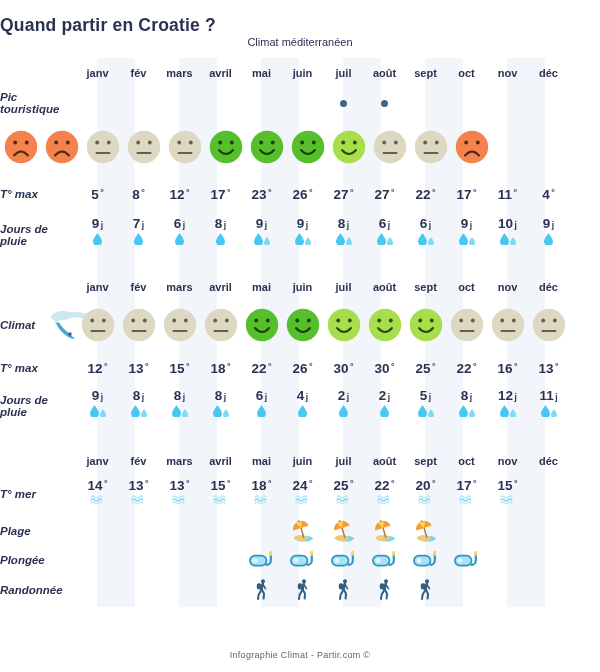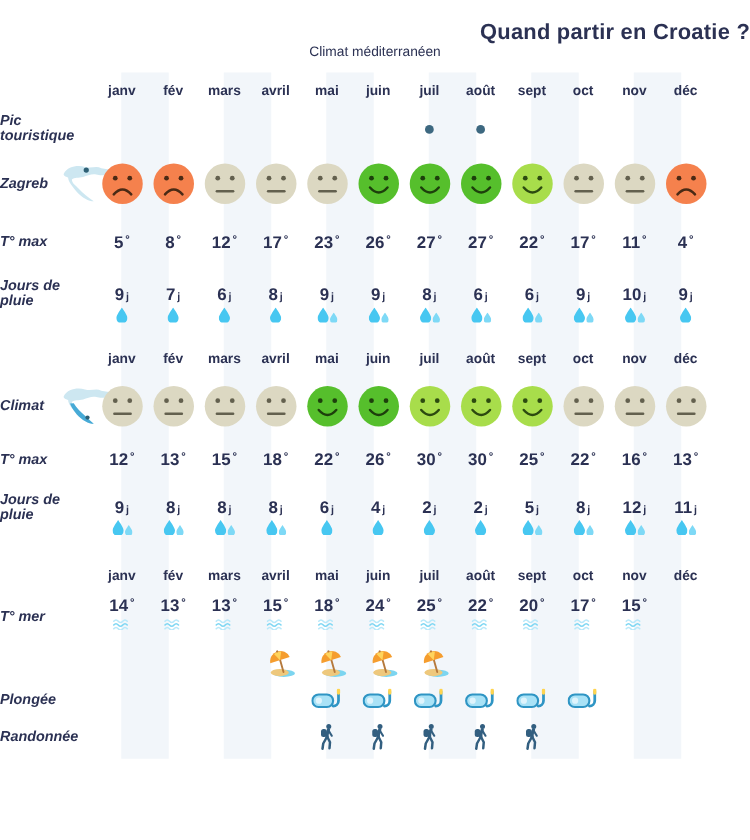--- a/index.html
+++ b/index.html
@@ -4,34 +4,34 @@
 <style>
   :root{
     --navy:#2b3153;
     --stripe:#f2f6fa;
   }
   html,body{margin:0;padding:0;background:#fff;}
   .page{
     width:600px;height:672px;position:relative;background:#fff;overflow:hidden;
     font-family:"Liberation Sans",sans-serif;color:var(--navy);
   }
-  h1{margin:0;padding-top:15px;text-align:right;font-size:17.5px;font-weight:700;letter-spacing:.2px;}
+  h1{margin:0;padding-top:15px;text-align:left;font-size:17.5px;font-weight:700;letter-spacing:.2px;}
   .subtitle{text-align:center;font-size:11px;margin-top:0;font-weight:400;}
   .grid-wrap{position:relative;margin-top:10px;}
   .stripe{position:absolute;top:0;width:38px;height:549px;background:var(--stripe);z-index:0;}
   .row{display:flex;position:relative;z-index:1;}
   .gap{position:relative;z-index:1;}
   .lbl{width:77px;flex:0 0 77px;display:flex;align-items:center;font-weight:700;font-size:11.5px;line-height:12px;font-style:italic;}
   .cells{display:grid;grid-template-columns:repeat(12,41px);}
   .cell{display:flex;flex-direction:column;align-items:center;justify-content:center;}
   .cell.month{font-weight:700;font-size:11px;}
   .num{font-size:13.5px;font-weight:700;}
   .deg{font-size:9px;font-weight:700;position:relative;top:-4px;margin-left:1.5px;}
   .unit{font-size:8.5px;font-weight:700;margin-left:1.5px;}
-  .raincell{justify-content:flex-end;padding-top:2px;}
+  .raincell{justify-content:flex-start;padding-top:2px;}
   .drops{display:flex;align-items:flex-end;margin-top:0px;height:13px;}
   .dropsmall{margin-left:1px;}
   .seacell{justify-content:flex-start;padding-top:4px;}
   .wave{margin-top:1px;}
   .dot{width:7px;height:7px;border-radius:50%;background:#3d6880;display:block;}
   .map{margin-left:auto;margin-right:-16px;flex:0 0 auto;}
   .footer{position:absolute;left:0;right:0;bottom:12px;text-align:center;font-size:9px;color:#5d6475;letter-spacing:.3px;}
 </style>
 </head>
 <body>
@@ -82,27 +82,20 @@
           <div class="cell">
             <span class="dot" style="background: rgb(61, 104, 128);"></span>
           </div>
           <div class="cell"></div>
           <div class="cell"></div>
           <div class="cell"></div>
           <div class="cell"></div>
         </div>
     </div>
     <div class="row" style="height:58px">
-      <div class="lbl">
-        <span>Zagreb</span>
-        <svg class="map" width="46" height="36" viewBox="0 0 46 36">
-          <path d="M4 10 C7 4 15 3 21 4.5 C26 6 30 3.5 34 5.5 C37 6.5 41 5.5 43 8.5 C41 12 35 11.5 30 10.5 C26 9.8 23 11.5 19.5 12.5 C16 13.5 12.5 12.5 10.5 14.5 C10.5 17.5 13.5 19 16 22 C19.5 26 24 29 28 32 C24 32 18.5 29 14.5 24.5 C11 20.5 7.5 16 7.5 13 C5.5 12.3 3.5 11.5 4 10 Z" fill="#cde7f1"></path>
-          <circle cx="22" cy="7" r="2.1" fill="#2e6075"></circle>
-        </svg>
-      </div>
       <div class="cells">
           <div class="cell">
             <svg width="34" height="34" viewBox="-17 -17 34 34">
     <circle r="16.2" fill="#f5814d"></circle>
     <circle cx="-5.8" cy="-4.5" r="1.9" fill="#4a2a15"></circle>
               <circle cx="5.8" cy="-4.5" r="1.9" fill="#4a2a15"></circle>
     <path d="M-7 8.5 Q0 0.5 7 8.5" fill="none" stroke="#4a2a15" stroke-width="2" stroke-linecap="round"></path>
             </svg>
           </div>
           <div class="cell">
@@ -759,20 +752,21 @@
             <div><span class="num">15</span><span class="deg">°</span></div>
             <svg class="wave" width="15" height="9" viewBox="0 0 15 9">
   <path d="M1 2 q1.8 -2 3.6 0 t3.6 0 t3.6 0" stroke="#b9e9fa" stroke-width="1.3" fill="none" stroke-linecap="round"></path>
   <path d="M1 5 q1.8 -2 3.6 0 t3.6 0 t3.6 0" stroke="#7fd7f3" stroke-width="1.3" fill="none" stroke-linecap="round"></path>
   <path d="M1 8 q1.8 -2 3.6 0 t3.6 0 t3.6 0" stroke="#b9e9fa" stroke-width="1.3" fill="none" stroke-linecap="round"></path>
             </svg>
           </div>
         </div>
     </div>
     <div class="row" style="height:30px">
+      <div class="lbl">Plage</div>
       <div class="cells">
           <div class="cell"></div>
           <div class="cell"></div>
           <div class="cell"></div>
           <div class="cell"></div>
           <div class="cell"></div>
           <div class="cell">
             <svg width="23" height="22" viewBox="0 0 23 22">
     <ellipse cx="13" cy="18.6" rx="9" ry="2.9" fill="#7cd5f0"></ellipse>
     <ellipse cx="9.8" cy="18" rx="7.2" ry="2.9" fill="#eec87c"></ellipse>
@@ -941,13 +935,14 @@
     <path d="M9.2 6 L11.4 9.6" stroke="#335f80" stroke-width="1.7" stroke-linecap="round"></path>
             </svg>
           </div>
           <div class="cell"></div>
           <div class="cell"></div>
           <div class="cell"></div>
         </div>
     </div>
   </div>
 
+  <div class="footer">Infographie Climat - Partir.com ©</div>
 </div>
 
 </body></html>

